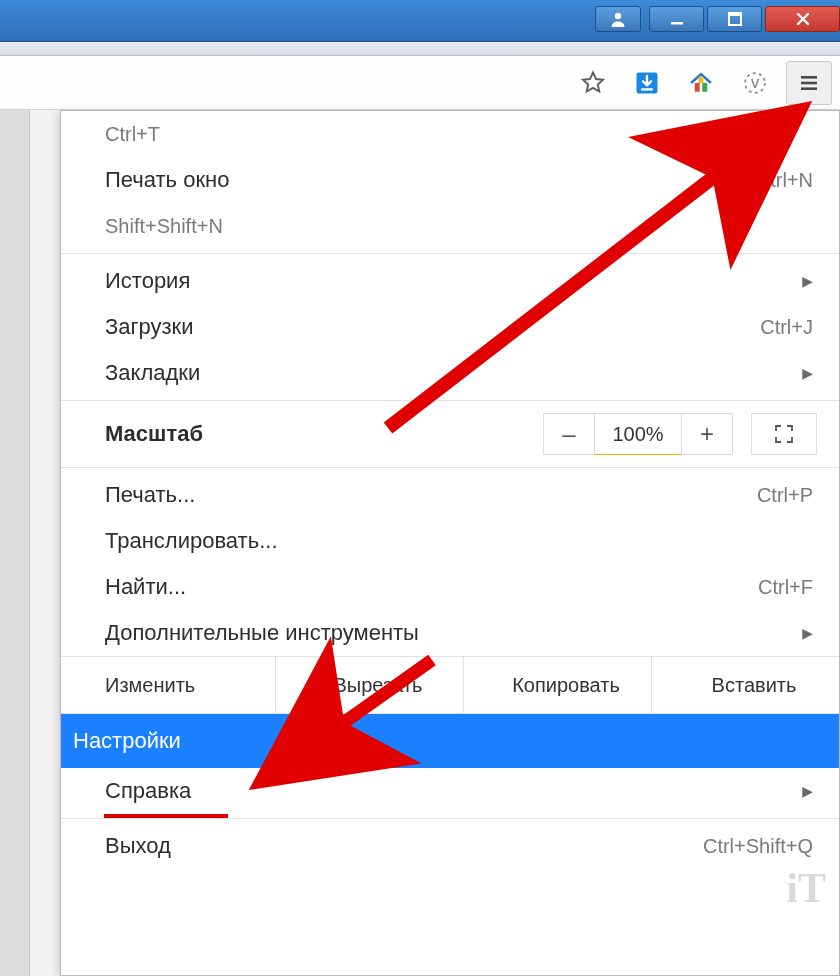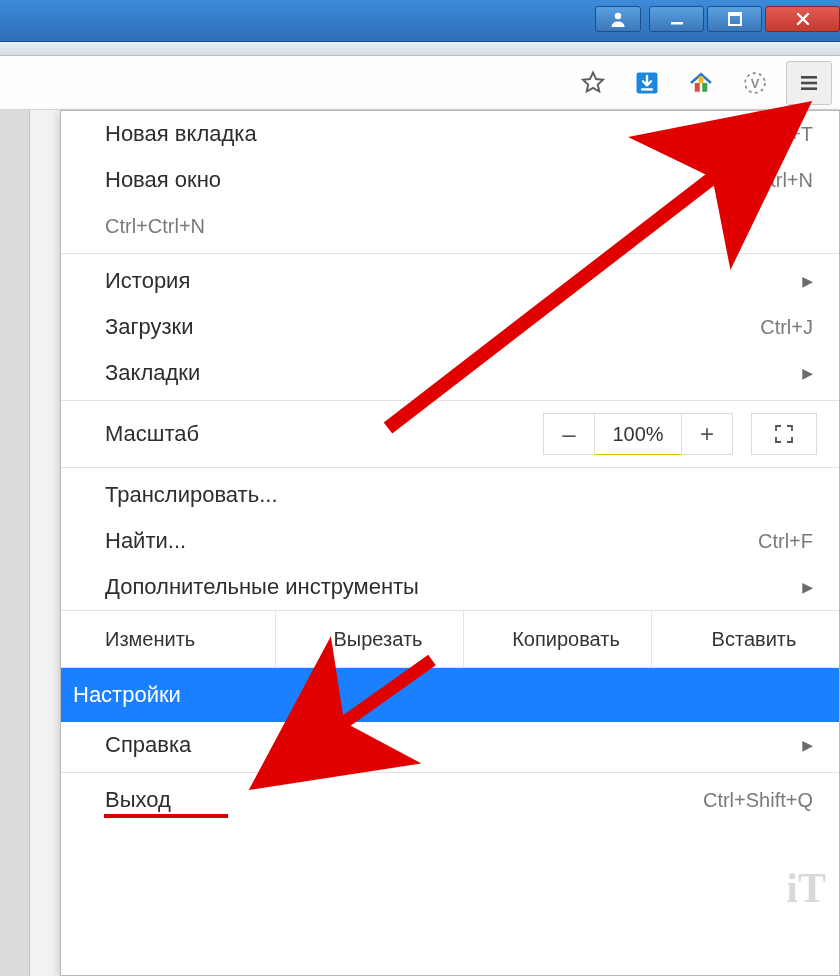--- a/index.html
+++ b/index.html
@@ -116,21 +116,21 @@
     background:#1a80ff;
     color:#ffffff;
   }
 
   
   .zoomrow{
     height:58px;
     display:flex; align-items:center;
     padding-left:44px;
   }
-  .zoomrow .label{ flex:1; }
+  .zoomrow .label{ flex:1;font-weight:bold; }
   .zoomrow .zbox{
     display:flex; align-items:center; gap:0;
   }
   .zoomrow .zbtn{
     width:52px; height:42px;
     border:1px solid #dcdcdc;
     display:flex; align-items:center; justify-content:center;
     font-size:24px; color:#555;
   }
   .zoomrow .zval{
@@ -251,29 +251,28 @@
   </div>
 </div>
 
 <div class="content-bg">
   <div class="left-strip"></div>
 </div>
 
 <div class="menu">
 
   <div class="mrow">
-    <span class="label">Новая вкладка</span>
     <span class="shortcut">Ctrl+T</span>
   </div>
   <div class="mrow">
-    <span class="label">Новая окно</span>
+    <span class="label">Печать окно</span>
     <span class="shortcut">Ctrl+N</span>
   </div>
   <div class="mrow">
-    <span class="shortcut">Ctrl+Ctrl+N</span>
+    <span class="shortcut">Shift+Shift+N</span>
   </div>
 
   <div class="sep"></div>
 
   <div class="mrow">
     <span class="label">История</span>
     <span class="arrow">▶</span>
   </div>
   <div class="mrow">
     <span class="label">Загрузки</span>
@@ -296,20 +295,24 @@
         <svg width="22" height="22" viewBox="0 0 22 22">
             <path d="M3 8V3h5M19 8V3h-5M3 14v5h5M19 14v5h-5" stroke="#555" stroke-width="1.8" fill="none"></path>
           </svg>
       </div>
     </div>
   </div>
 
   <div class="sep"></div>
 
   <div class="mrow">
+    <span class="label">Печать...</span>
+    <span class="shortcut">Ctrl+P</span>
+  </div>
+  <div class="mrow">
     <span class="label">Транслировать...</span>
   </div>
   <div class="mrow">
     <span class="label">Найти...</span>
     <span class="shortcut">Ctrl+F</span>
   </div>
   <div class="mrow">
     <span class="label">Дополнительные инструменты</span>
     <span class="arrow">▶</span>
   </div>

